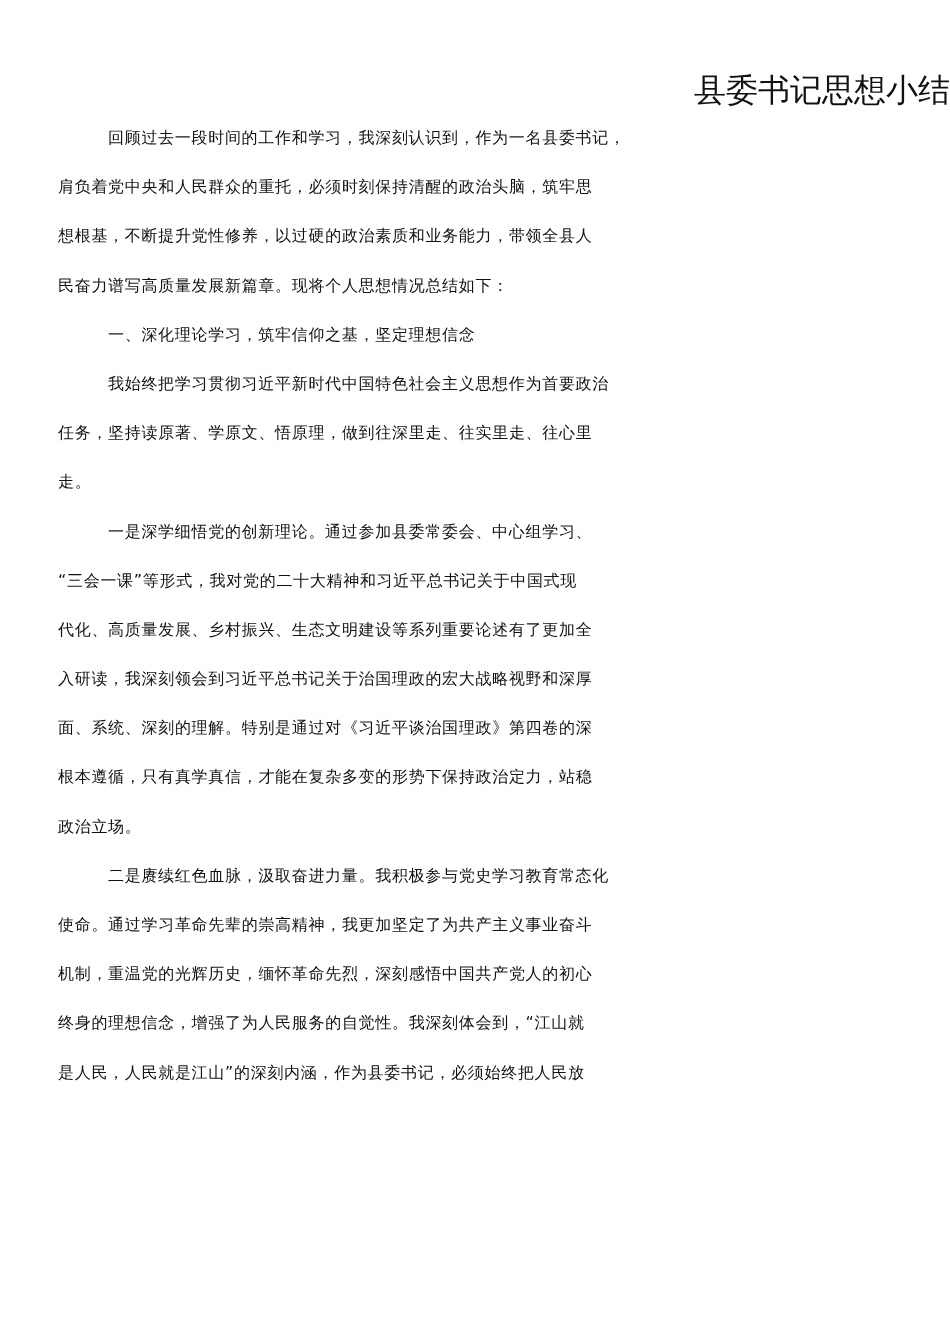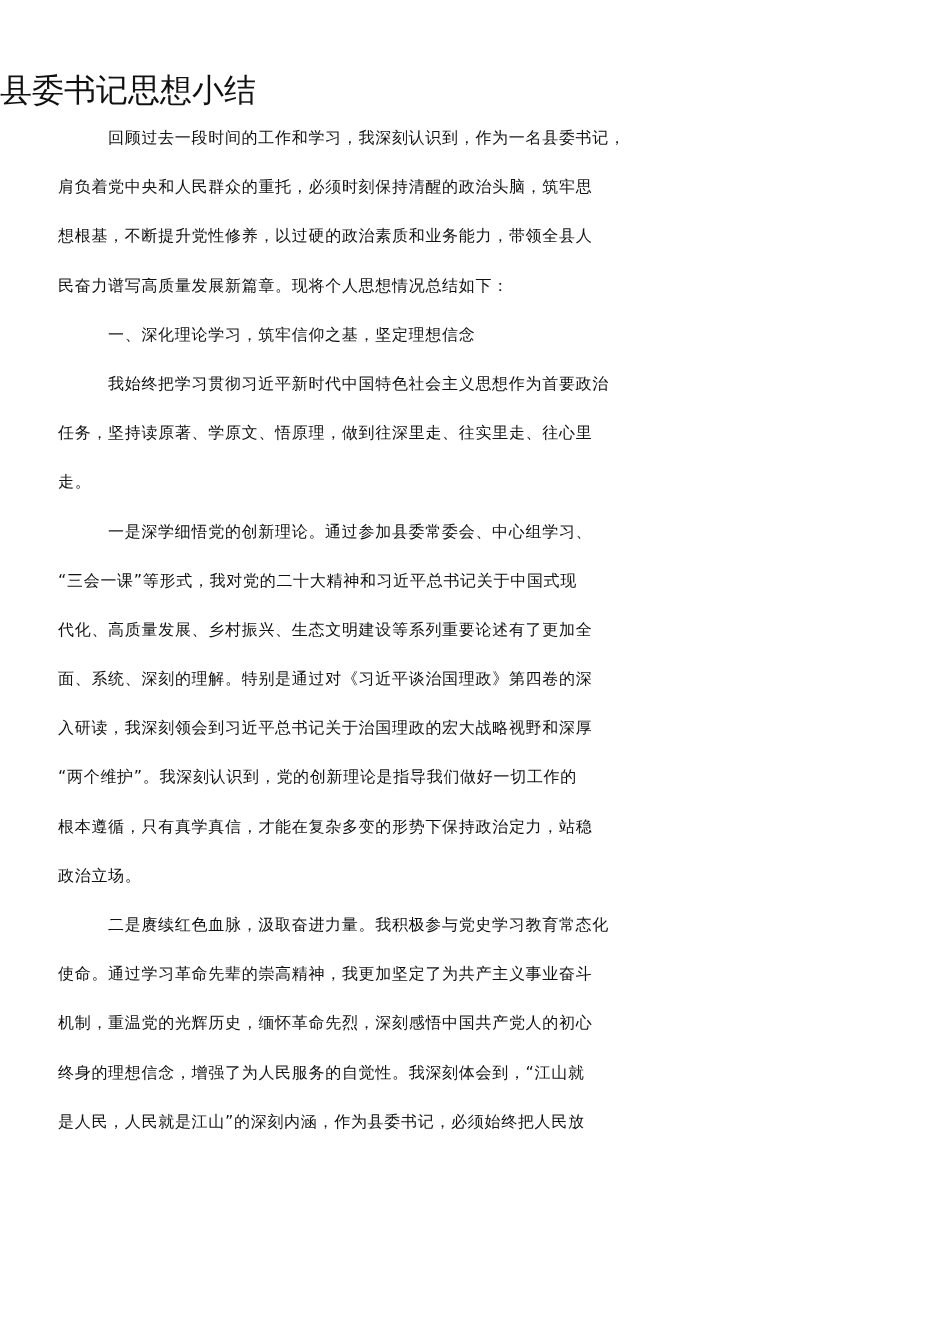--- a/index.html
+++ b/index.html
@@ -21,21 +21,21 @@
       top: 0;
       width: 950px;
       height: 1344px;
       background: #ffffff;
     }
     .title {
       position: absolute;
       left: 0;
       width: 950px;
       top: 66px;
-      text-align: left;
+      text-align: right;
       font-size: 32px;
       line-height: 48px;
       letter-spacing: 0px;
       white-space: nowrap;
     }
     .body-text {
       position: absolute;
       left: 58px;
       top: 113px;
       width: 830px;
@@ -61,23 +61,22 @@
     <div class="line">肩负着党中央和人民群众的重托，必须时刻保持清醒的政治头脑，筑牢思</div>
     <div class="line">想根基，不断提升党性修养，以过硬的政治素质和业务能力，带领全县人</div>
     <div class="line">民奋力谱写高质量发展新篇章。现将个人思想情况总结如下：</div>
     <div class="line indent">一、深化理论学习，筑牢信仰之基，坚定理想信念</div>
     <div class="line indent">我始终把学习贯彻习近平新时代中国特色社会主义思想作为首要政治</div>
     <div class="line">任务，坚持读原著、学原文、悟原理，做到往深里走、往实里走、往心里</div>
     <div class="line">走。</div>
     <div class="line indent">一是深学细悟党的创新理论。通过参加县委常委会、中心组学习、</div>
     <div class="line">“三会一课”等形式，我对党的二十大精神和习近平总书记关于中国式现</div>
     <div class="line">代化、高质量发展、乡村振兴、生态文明建设等系列重要论述有了更加全</div>
+    <div class="line">入研读，我深刻领会到习近平总书记关于治国理政的宏大战略视野和深厚</div>
     <div class="line">面、系统、深刻的理解。特别是通过对《习近平谈治国理政》第四卷的深</div>
-    <div class="line">入研读，我深刻领会到习近平总书记关于治国理政的宏大战略视野和深厚</div>
-    <div class="line">“两个维护”。我深刻认识到，党的创新理论是指导我们做好一切工作的</div>
     <div class="line">根本遵循，只有真学真信，才能在复杂多变的形势下保持政治定力，站稳</div>
     <div class="line">政治立场。</div>
     <div class="line indent">二是赓续红色血脉，汲取奋进力量。我积极参与党史学习教育常态化</div>
     <div class="line">使命。通过学习革命先辈的崇高精神，我更加坚定了为共产主义事业奋斗</div>
     <div class="line">机制，重温党的光辉历史，缅怀革命先烈，深刻感悟中国共产党人的初心</div>
     <div class="line">终身的理想信念，增强了为人民服务的自觉性。我深刻体会到，“江山就</div>
     <div class="line">是人民，人民就是江山”的深刻内涵，作为县委书记，必须始终把人民放</div>
   </div>
 </div>
 

